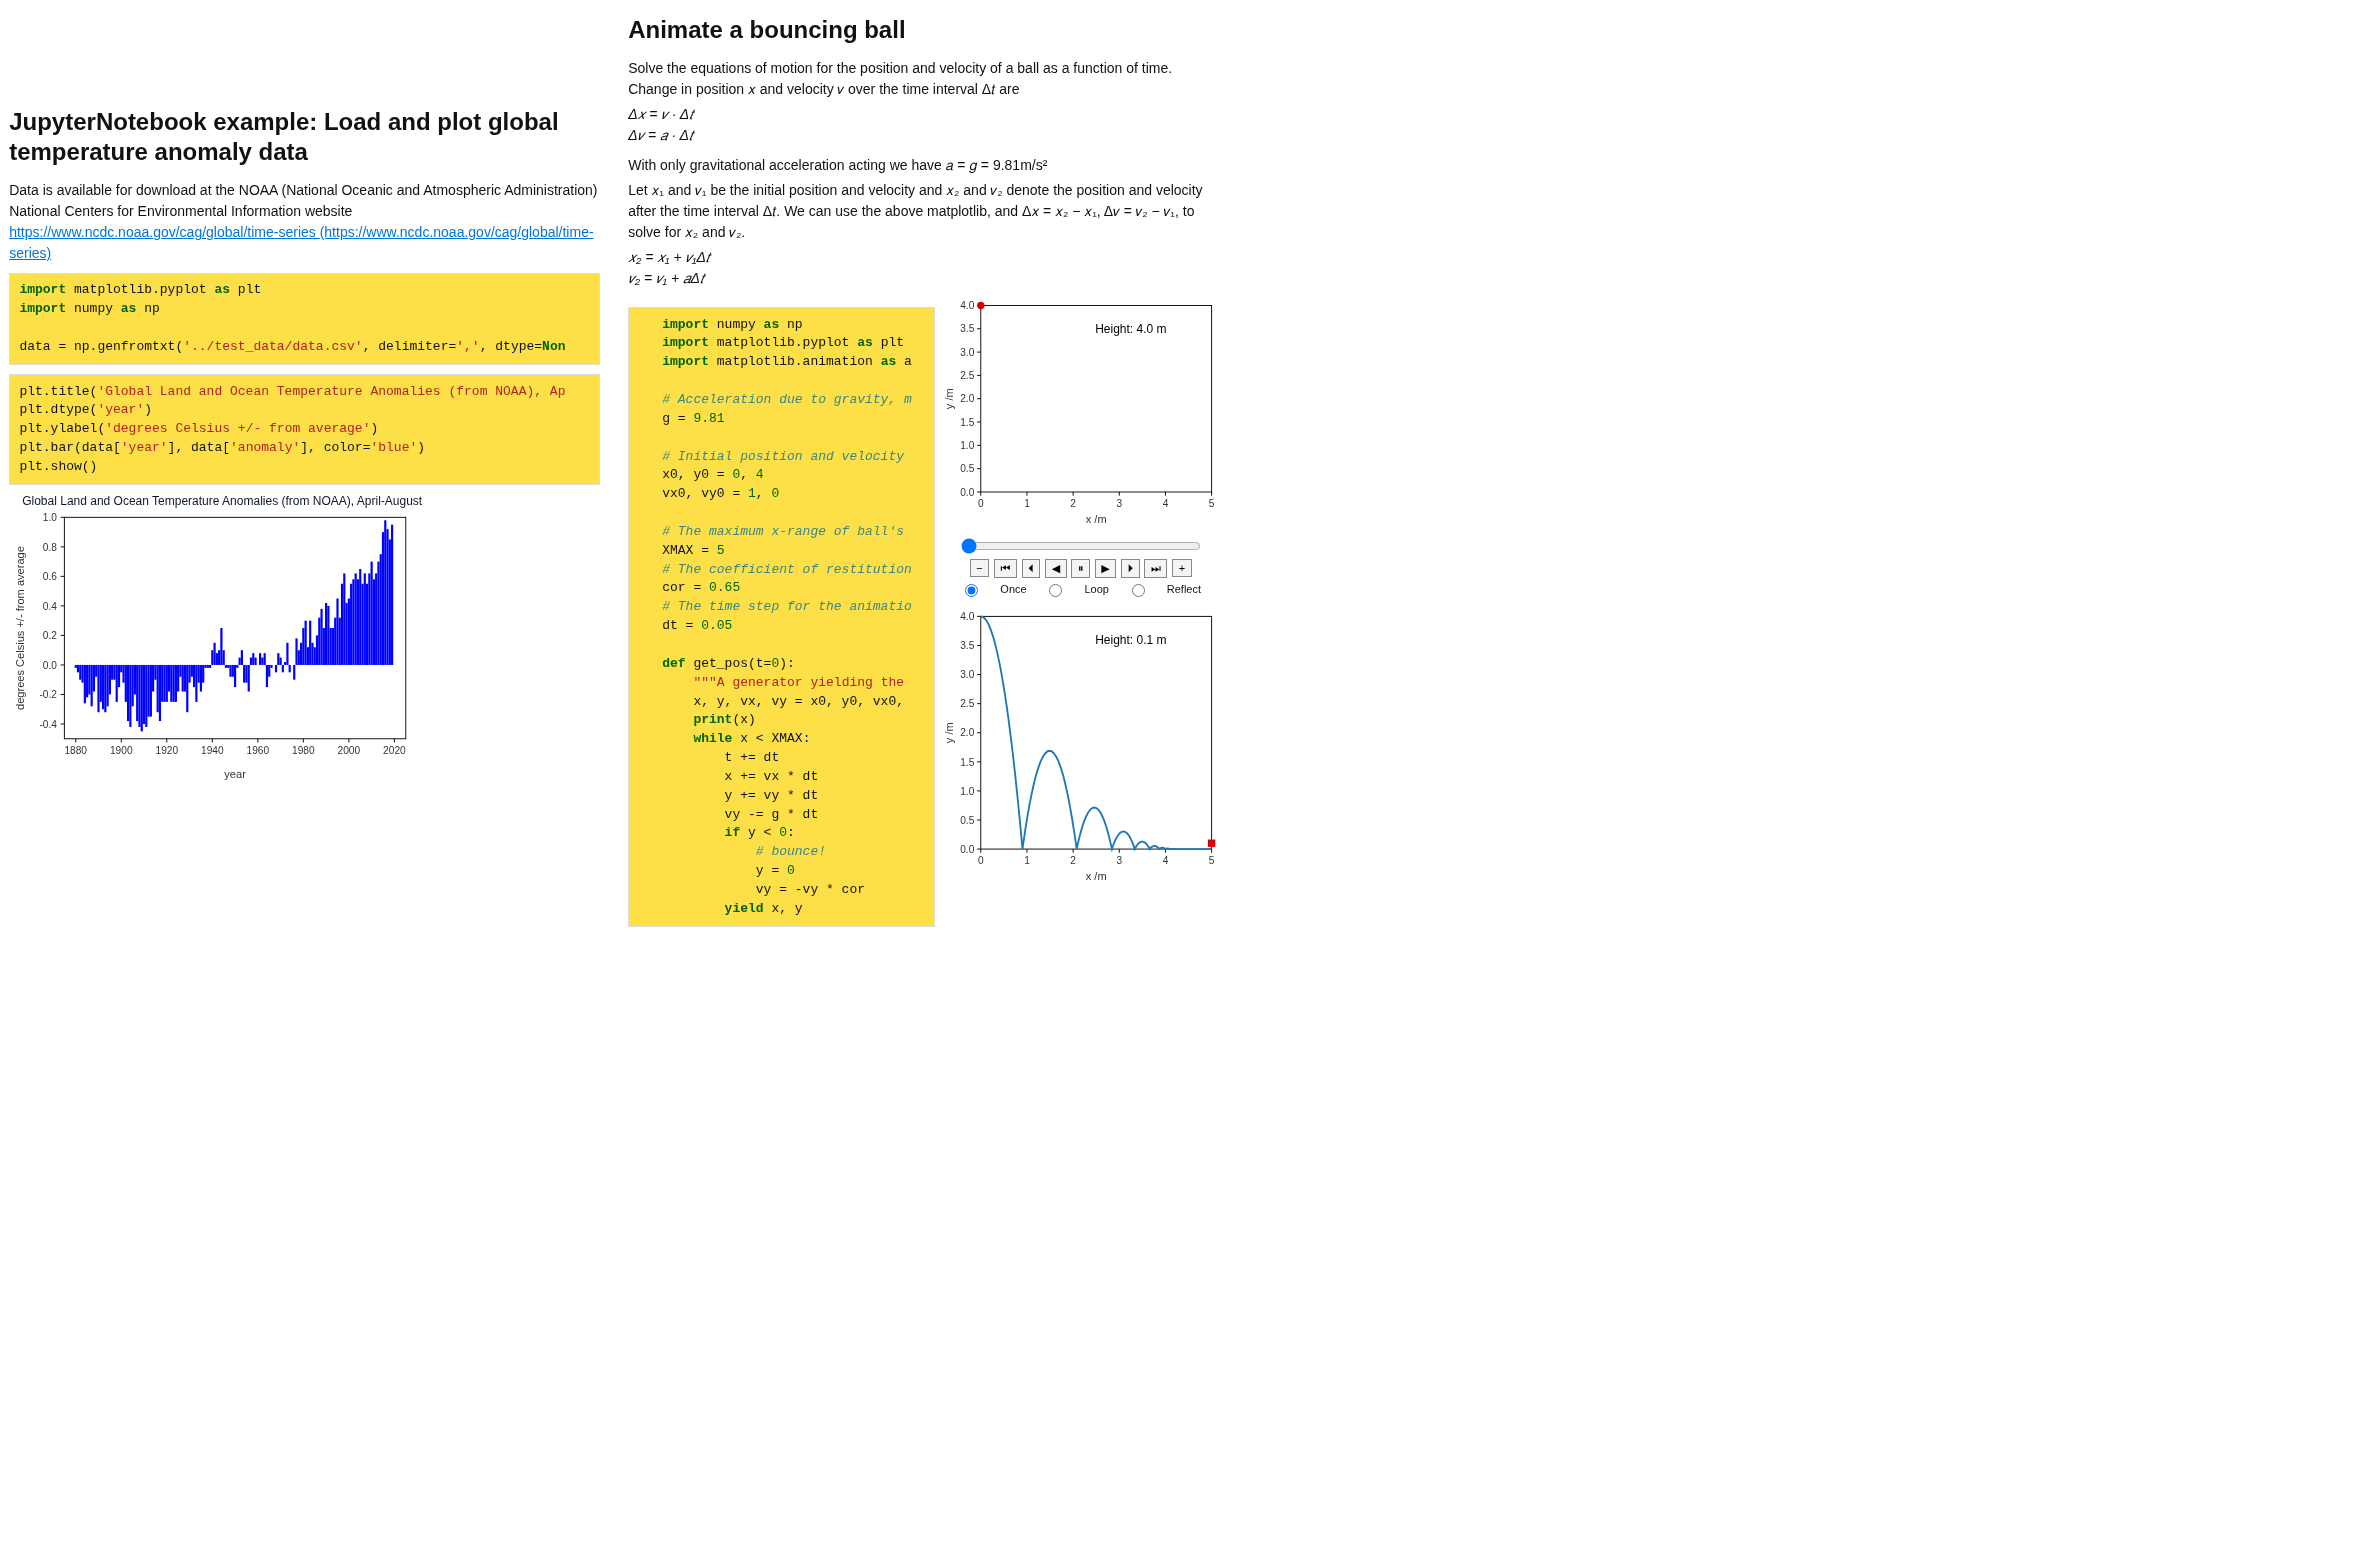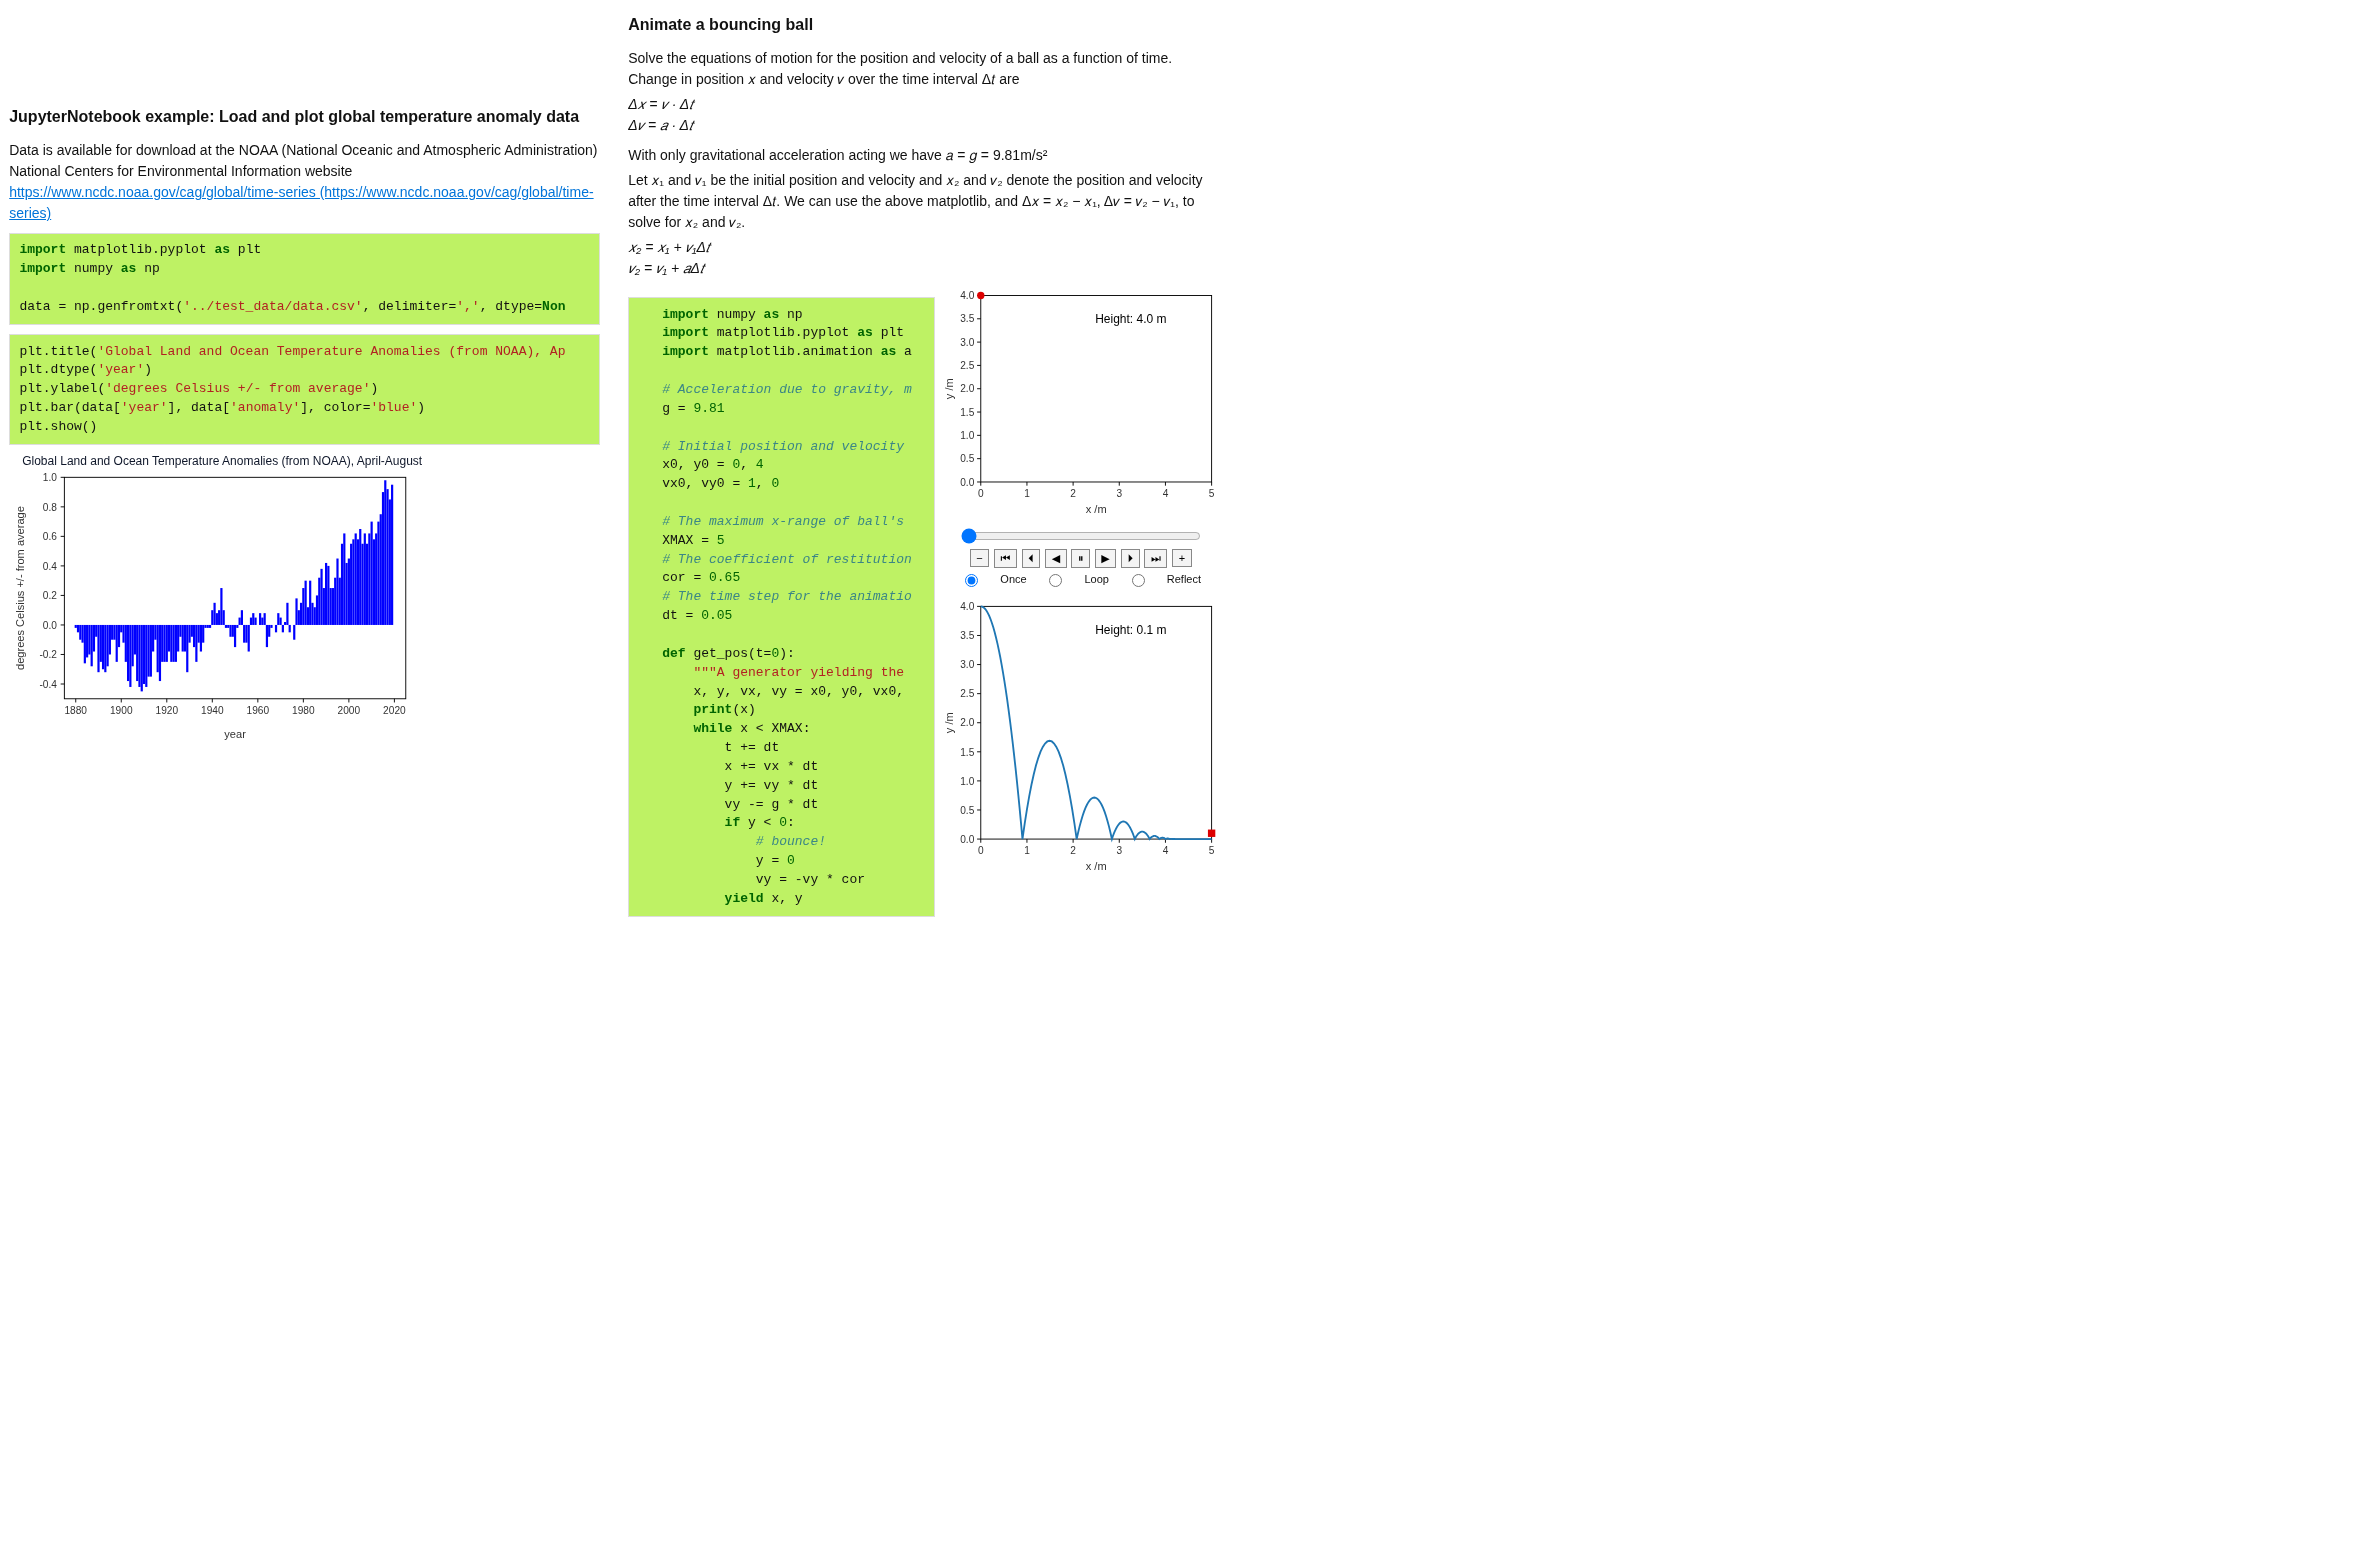--- a/index.html
+++ b/index.html
@@ -9,26 +9,26 @@
     font-family: -apple-system, BlinkMacSystemFont, "Segoe UI", Helvetica, Arial, sans-serif;
     font-size: 14px;
     color: #111;
     background: #fff;
     display: flex;
     gap: 28px;
   }
   .col { flex: 1; min-width: 0; }
   .col-left { padding-top: 92px; max-width: 591px; }
   .col-right { max-width: 591px; }
-  h2 { font-size: 16px; font-weight: 700; margin: 5.5px 0 13px; line-height: 1.25; }
+  h2 { font-size: 24px; font-weight: 700; margin: 5.5px 0 13px; line-height: 1.25; }
   p { margin: 4px 0; line-height: 1.5; }
   a { color: #0074d9; text-decoration: underline; }
   .codecell {
     border: 0.9px solid #ddd;
-    background: #bef264;
+    background: #fde047;
     padding: 7.4px 9.2px;
     margin: 9.2px 0;
     font-family: "SFMono-Regular", Consolas, "Liberation Mono", Menlo, monospace;
     font-size: 13px;
     white-space: pre;
     overflow: hidden;
     line-height: 1.45;
   }
   .kw { color: #006400; font-weight: bold; }
   .str { color: #b22222; }

